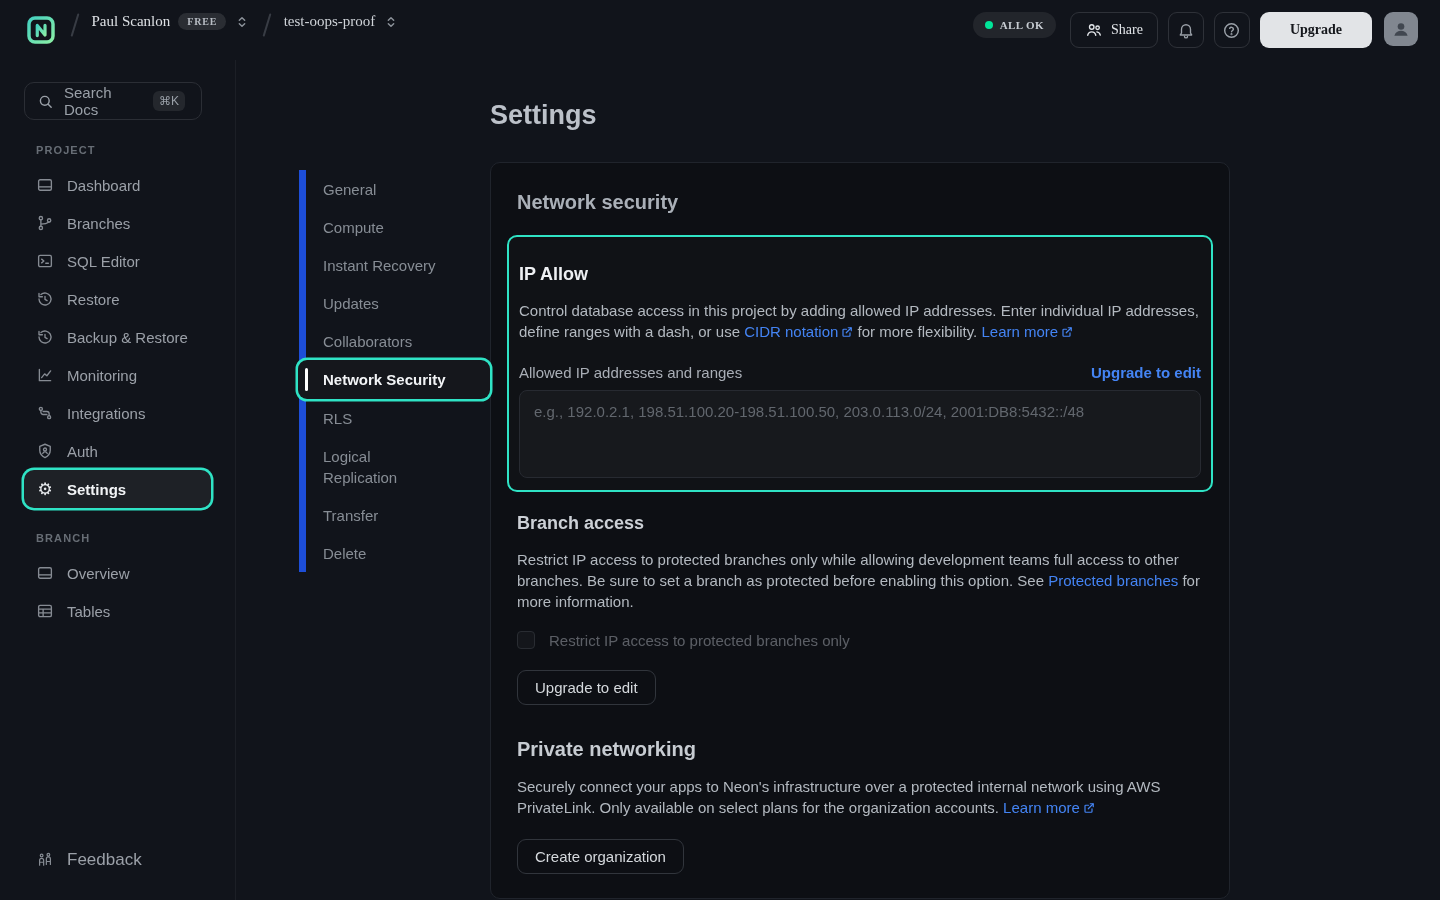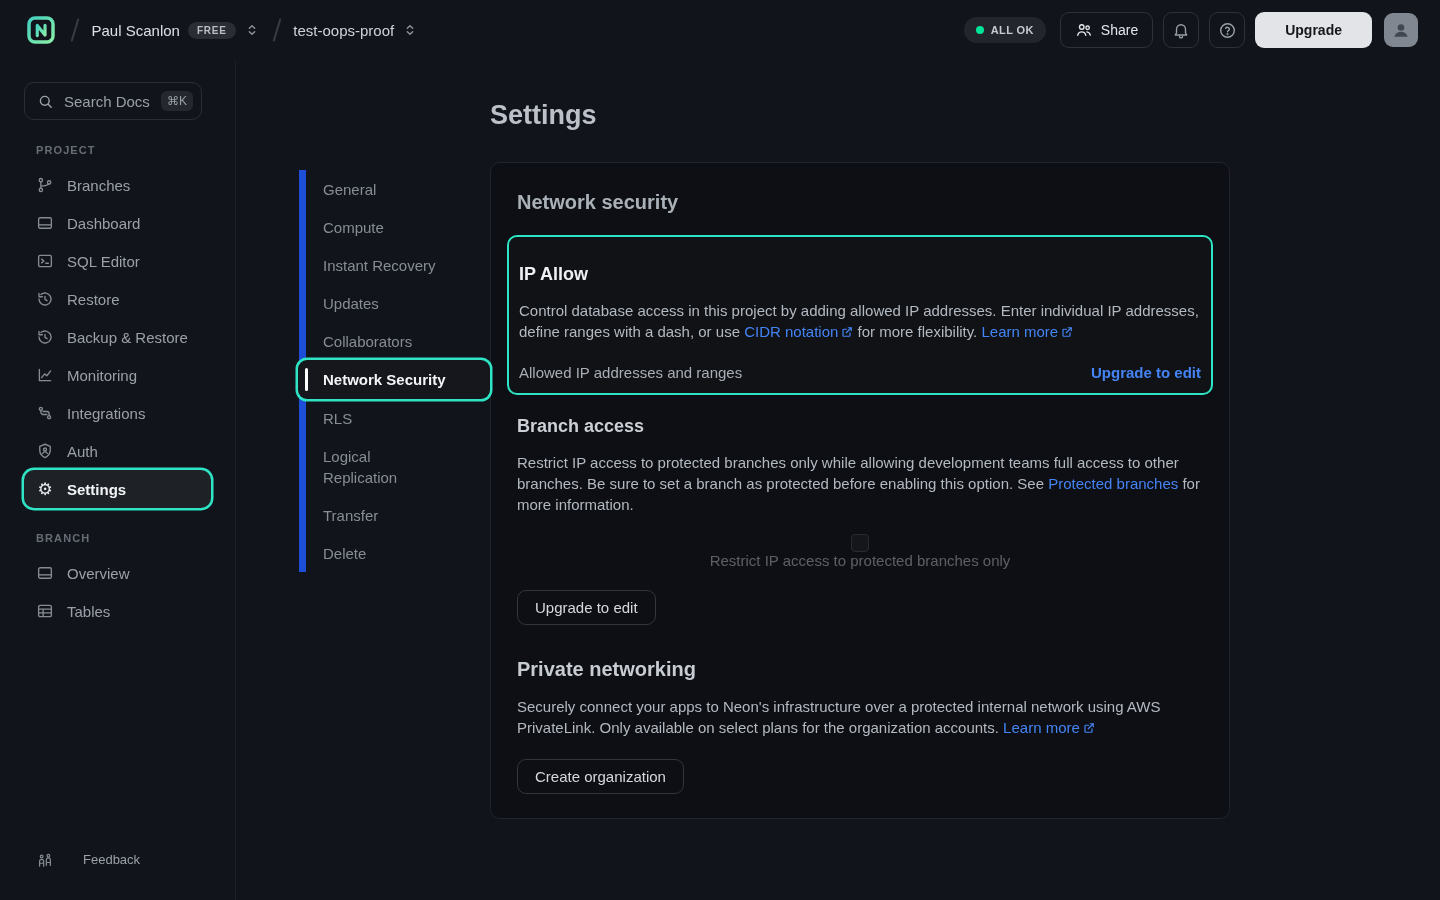--- a/index.html
+++ b/index.html
@@ -13,21 +13,21 @@
   body{
     font-family:"Liberation Sans","DejaVu Sans",sans-serif;
     background:var(--bg); color:var(--text); font-size:15px;
   }
   svg{ display:block; }
   .app{ width:1440px; height:900px; display:flex; flex-direction:column; }
 
   
   header{ height:60px; flex:0 0 60px; display:flex; align-items:center;
     justify-content:space-between; padding:0 22px 0 24px; }
-  .h-left,.h-right{ display:flex; align-items:center; }
+  .h-left,.h-right{ display:flex; align-items:flex-start;font-family:Liberation Serif, serif; }
   .logo{ width:34px; height:34px; display:flex; align-items:center; justify-content:center; cursor:pointer; background:none; border:none; }
   .slash{ width:1.5px; height:24px; background:#383c44; transform:rotate(17deg); margin:0 16px; border-radius:2px; }
   .crumb{ display:flex; align-items:center; gap:8px; background:none; border:none;
     color:#dde0e4; font-size:15px; font-weight:500; cursor:pointer; font-family:inherit; }
   .pill{ background:#2a2d33; color:#b9bec5; font-size:10px; font-weight:700;
     letter-spacing:.8px; padding:3px 9px; border-radius:999px; }
   .sel{ color:#8b9199; }
   .status-pill{ display:flex; align-items:center; gap:7px; background:#22252b;
     border-radius:999px; height:26px; padding:0 12px; font-size:11px; font-weight:700;
     letter-spacing:.4px; color:#c6cbd1; margin-right:14px; cursor:pointer; border:none; font-family:inherit;}
@@ -42,36 +42,36 @@
     border:none; border-radius:9px; color:#15171c; font-size:14px; font-weight:600;
     cursor:pointer; font-family:inherit; }
   .avatar{ width:34px; height:34px; margin-left:12px; border-radius:9px; background:#959ca5;
     border:none; display:flex; align-items:center; justify-content:center; color:#4a505a;
     cursor:pointer; opacity:.85; }
 
   
   .shell{ flex:1; display:flex; min-height:0; }
   aside{ width:236px; flex:0 0 236px; border-right:1px solid #1c1f26; position:relative; padding-top:22px; }
   .search{ display:flex; align-items:center; gap:10px; margin:0 24px 24px; width:178px;
-    height:38px; padding:0 8px 0 12px; border:1px solid #2b2e35; border-radius:10px;
+    height:38px; padding:0 16px 0 12px; border:1px solid #2b2e35; border-radius:10px;
     background:none; color:#9aa0a8; font-size:15px; cursor:pointer; font-family:inherit; }
   .search .grow{ flex:1; text-align:left; }
   .kbd{ background:#24272d; border-radius:6px; padding:3px 6px; font-size:12px; color:#9aa0a8; }
   .navlabel{ font-size:11px; font-weight:700; letter-spacing:1.1px; color:#676d75;
     margin:0 0 10px 36px; }
   .snav{ list-style:none; padding:0 24px; margin-bottom:24px; }
   .snav li a{ display:flex; align-items:center; gap:13px; height:38px; padding:0 12px;
     color:#9ba0a8; text-decoration:none; border-radius:10px; font-size:15px; }
   .snav li a .ic{ color:#868b93; width:18px; height:18px; flex:0 0 18px; display:flex; align-items:center; justify-content:center; }
   .snav li a.active{ background:#1e2126; color:#f2f4f6; font-weight:600;
     box-shadow:0 0 0 2.5px var(--accent); }
   .snav li a.active .ic{ color:#e7eaed; }
   .gear-glyph{ font-size:17px; line-height:1; }
-  .feedback{ position:absolute; left:36px; bottom:30px; display:flex; align-items:flex-start;
-    gap:29px; color:#9ba0a8; font-size:13px; cursor:pointer; background:none; border:none; font-family:inherit; }
+  .feedback{ position:absolute; left:36px; bottom:30px; display:flex; align-items:center;
+    gap:13px; color:#9ba0a8; font-size:17px; cursor:pointer; background:none; border:none; font-family:inherit; }
   .feedback .ic{ color:#868b93; }
 
   
   .content{ flex:1; display:flex; min-width:0; }
   .subnav{ margin:110px 0 0 63px; width:191px; flex:0 0 191px; }
   .subnav ul{ list-style:none; border-left:7px solid #1d4ed8; }
   .subnav a{ display:block; padding:8.5px 52px 8.5px 17px; color:#878d95; font-size:15px;
     line-height:21px; text-decoration:none; }
   .subnav a.active{ position:relative; margin-left:-8px; padding:9px 40px 9px 25px;
     color:#f2f4f6; font-weight:600; background:#15171c; border-radius:9px;
@@ -93,21 +93,21 @@
   .fieldrow{ display:flex; justify-content:space-between; align-items:baseline; margin-top:22px; }
   .fieldlabel{ color:#a9aeb6; }
   .upgrade-link{ color:var(--link); font-weight:600; text-decoration:none; }
   textarea{ display:block; width:100%; height:88px; margin-top:9px; resize:none;
     background:#17191d; border:1px solid #272a31; border-radius:8px; padding:12px 14px;
     color:#d6dade; font-size:15px; font-family:inherit; }
   textarea::placeholder{ color:#62676e; }
   .help{ margin-top:8px; font-size:13px; color:#7c8289; }
   h3.sect{ font-size:18px; font-weight:600; color:#ccd0d6; margin-top:21px; }
   h3.sect2{ font-size:20px; font-weight:600; color:#c7ccd2; margin-top:33px; }
-  .checkrow{ display:flex; align-items:center; gap:0; margin-top:19px; opacity:.55;flex-direction:column; }
+  .checkrow{ display:flex; align-items:center; gap:14px; margin-top:19px; opacity:.55; }
   .checkbox{ width:18px; height:18px; border:1.5px solid #41454c; border-radius:4px;
     background:#1a1c21; }
   .checklabel{ color:#9ba0a8; }
   .btn-outline{ margin-top:21px; padding:8px 17px; background:none;
     border:1px solid #31353c; border-radius:9px; color:#d5d9dd; font-size:15px;
     cursor:pointer; font-family:inherit; }
 </style>
 </head>
 <body>
 
@@ -189,39 +189,39 @@
         </svg>
         <span class="grow">Search Docs</span>
         <span class="kbd">⌘K</span>
       </button>
 
       <div class="navlabel">PROJECT</div>
       <ul class="snav">
         <li>
             <a href="#">
           <span class="ic">
+                <svg width="18" height="18" viewBox="0 0 24 24" fill="none" stroke="currentColor" stroke-width="1.8" stroke-linejoin="round">
+                  <rect x="3.5" y="5" width="17" height="14" rx="2"></rect>
+                  <path d="M3.5 14.5h17"></path>
+                </svg>
+              </span>
+          <span>Dashboard</span>
+            </a>
+          </li>
+        <li>
+            <a href="#">
+          <span class="ic">
                 <svg width="18" height="18" viewBox="0 0 24 24" fill="none" stroke="currentColor" stroke-width="1.8" stroke-linecap="round">
                   <circle cx="6.5" cy="5.5" r="2.2"></circle>
                   <circle cx="6.5" cy="18.5" r="2.2"></circle>
                   <circle cx="17.5" cy="8.5" r="2.2"></circle>
                   <path d="M6.5 7.7v8.6M6.5 13.5c6 0 8.5-1 11-2.8"></path>
                 </svg>
               </span>
           <span>Branches</span>
-            </a>
-          </li>
-        <li>
-            <a href="#">
-          <span class="ic">
-                <svg width="18" height="18" viewBox="0 0 24 24" fill="none" stroke="currentColor" stroke-width="1.8" stroke-linejoin="round">
-                  <rect x="3.5" y="5" width="17" height="14" rx="2"></rect>
-                  <path d="M3.5 14.5h17"></path>
-                </svg>
-              </span>
-          <span>Dashboard</span>
             </a>
           </li>
         <li>
             <a href="#">
           <span class="ic">
                 <svg width="18" height="18" viewBox="0 0 24 24" fill="none" stroke="currentColor" stroke-width="1.8" stroke-linecap="round" stroke-linejoin="round">
                   <rect x="3.5" y="4.5" width="17" height="15" rx="2"></rect>
                   <path d="M7.5 9.5 10.5 12l-3 2.5M13 15h3.5"></path>
                 </svg>
               </span>
@@ -387,20 +387,21 @@
                   </svg></span><span> for more flexibility. </span><a href="#" class="link">Learn more</a><span class="extlink"><svg width="12" height="12" viewBox="0 0 24 24" fill="none" stroke="currentColor" stroke-width="2.4" stroke-linecap="round" stroke-linejoin="round">
                     <path d="M18 13.5V19a1.5 1.5 0 0 1-1.5 1.5h-11A1.5 1.5 0 0 1 4 19V8a1.5 1.5 0 0 1 1.5-1.5H11"></path>
                     <path d="M14.5 3.5H20.5V9.5"></path>
                     <path d="M10.5 13.5 20 4"></path>
                   </svg></span>
             </p>
             <div class="fieldrow">
               <span class="fieldlabel">Allowed IP addresses and ranges</span>
               <a href="#" class="upgrade-link">Upgrade to edit</a>
             </div>
+            <textarea placeholder="e.g., 192.0.2.1, 198.51.100.20-198.51.100.50, 203.0.113.0/24, 2001:DB8:5432::/48" style=""></textarea>
           </div>
 
           <h3 class="sect">Branch access</h3>
           <p class="body">
             <span>Restrict IP access to protected branches only while allowing development teams full access to other branches. Be sure to set a branch as protected before enabling this option. See </span><a href="#" class="link">Protected branches</a><span> for more information.</span>
           </p>
           <div class="checkrow">
             <span class="checkbox"></span>
             <span class="checklabel">Restrict IP access to protected branches only</span>
           </div>

